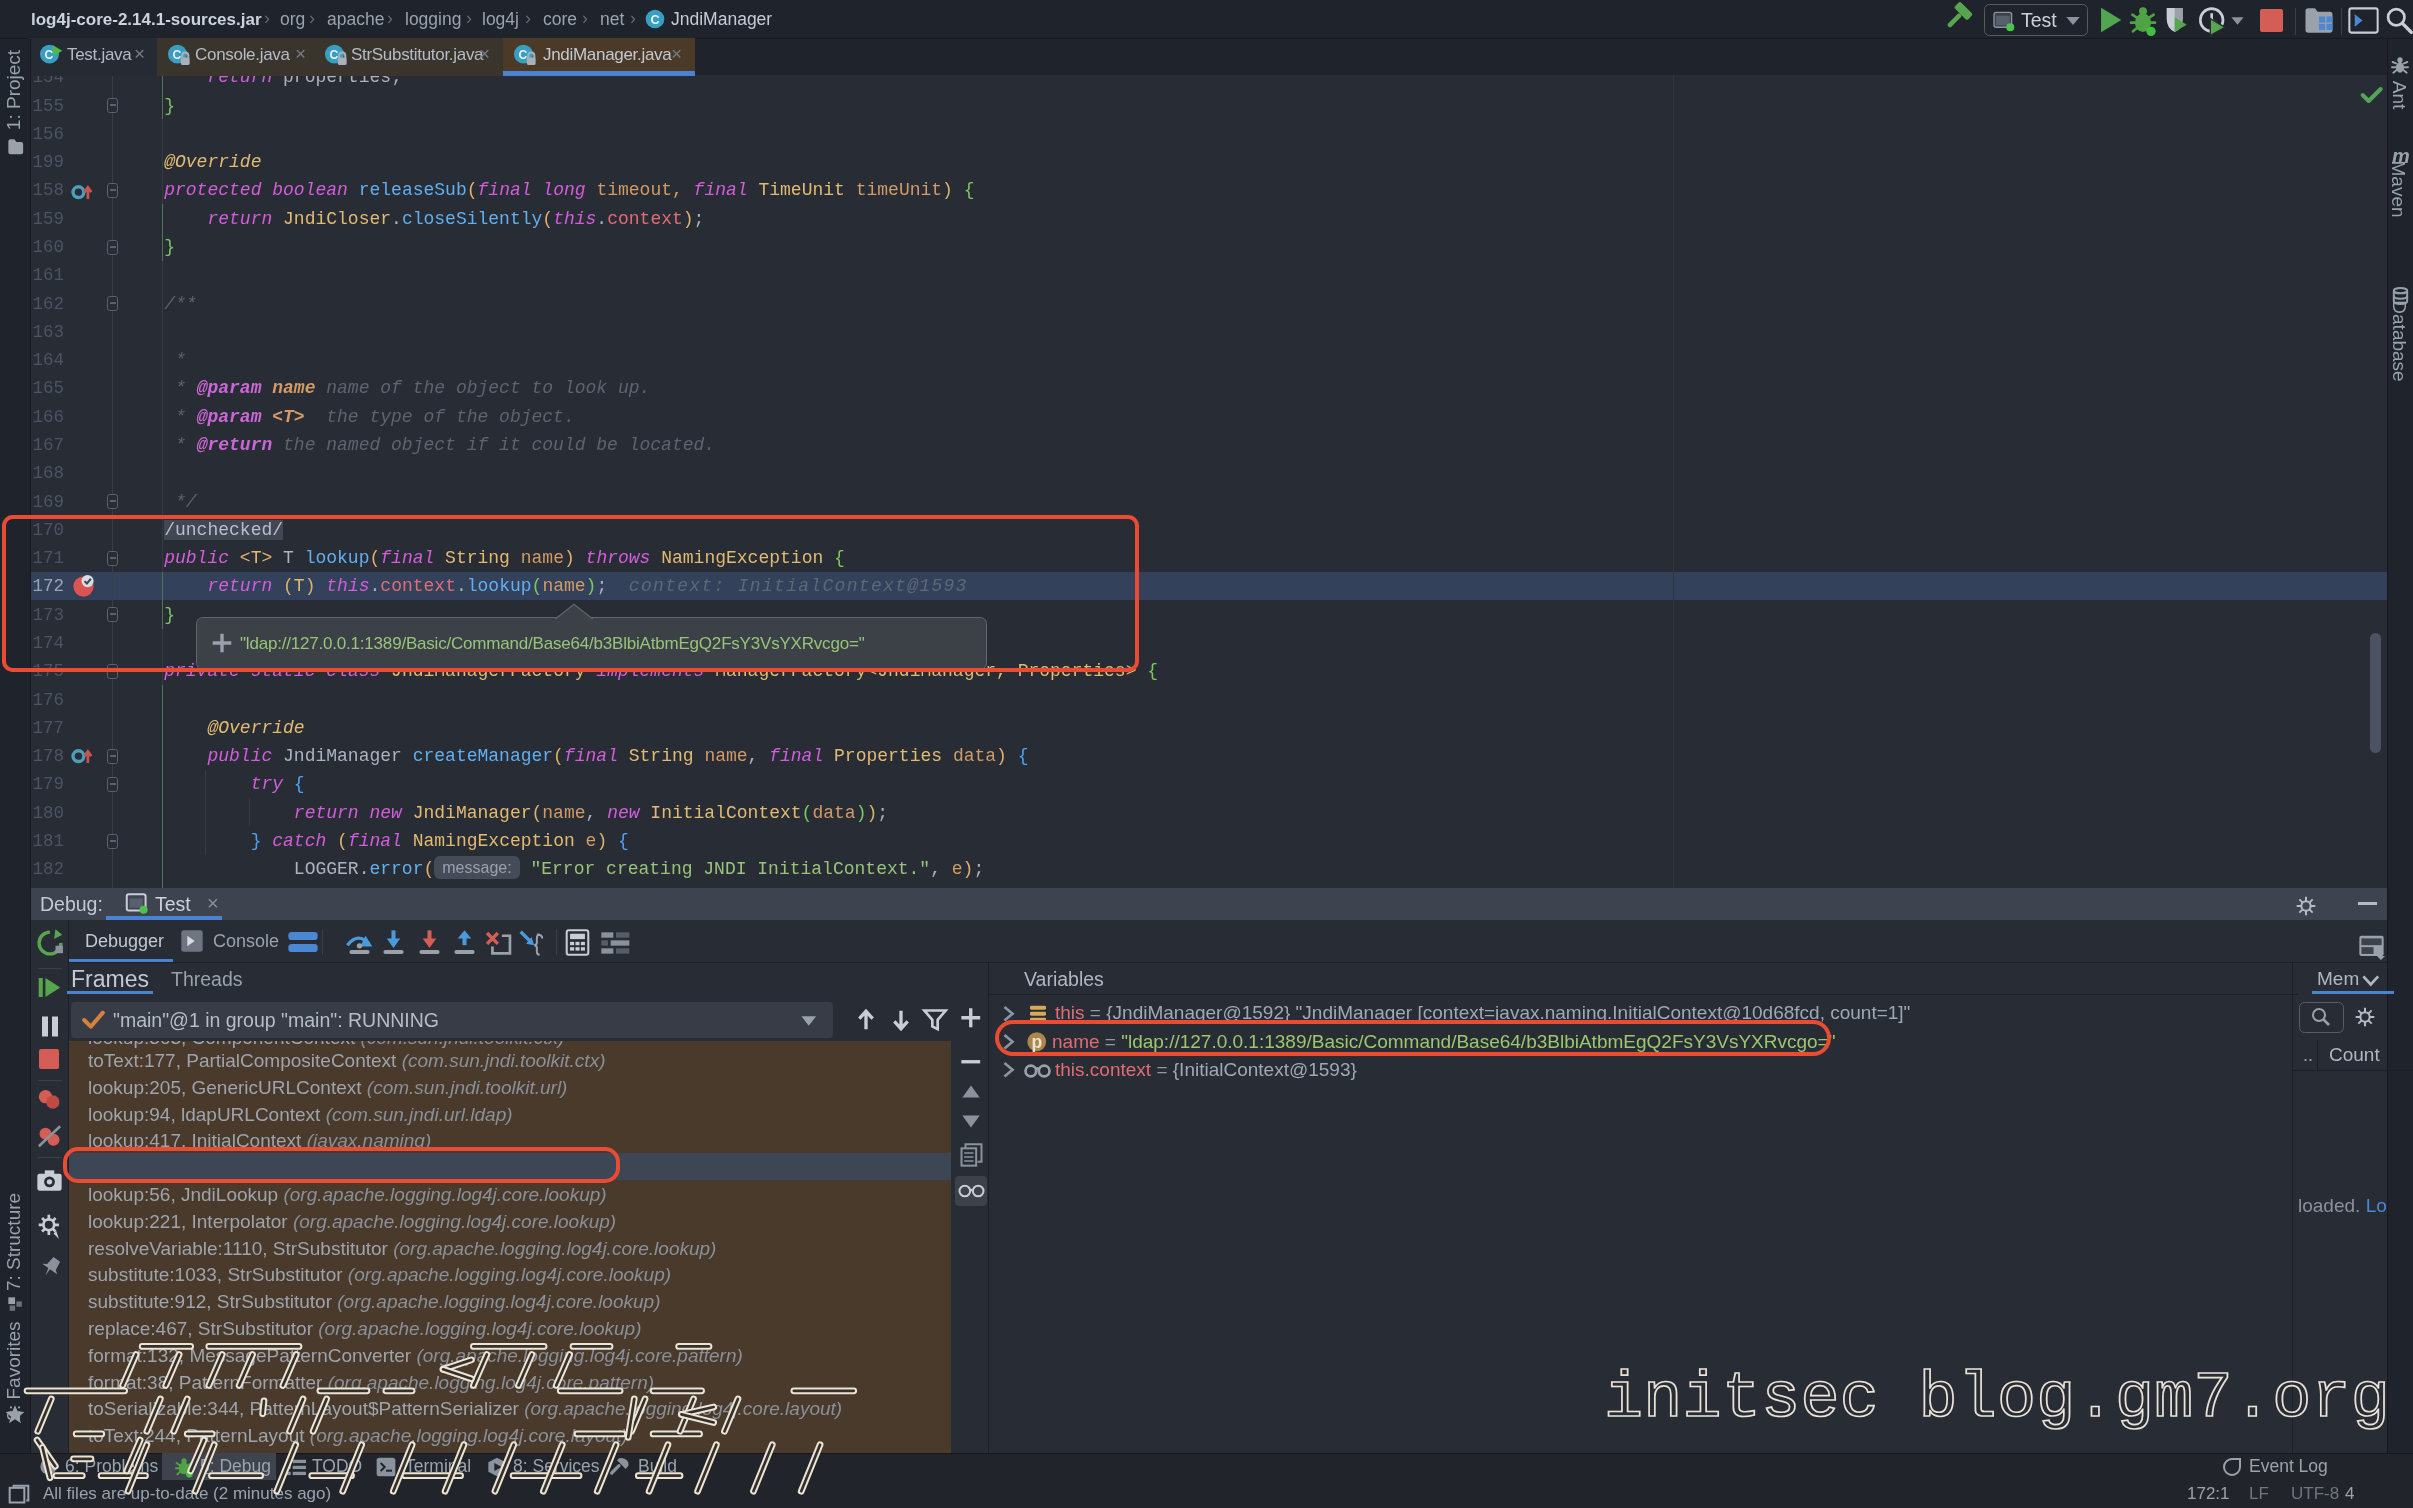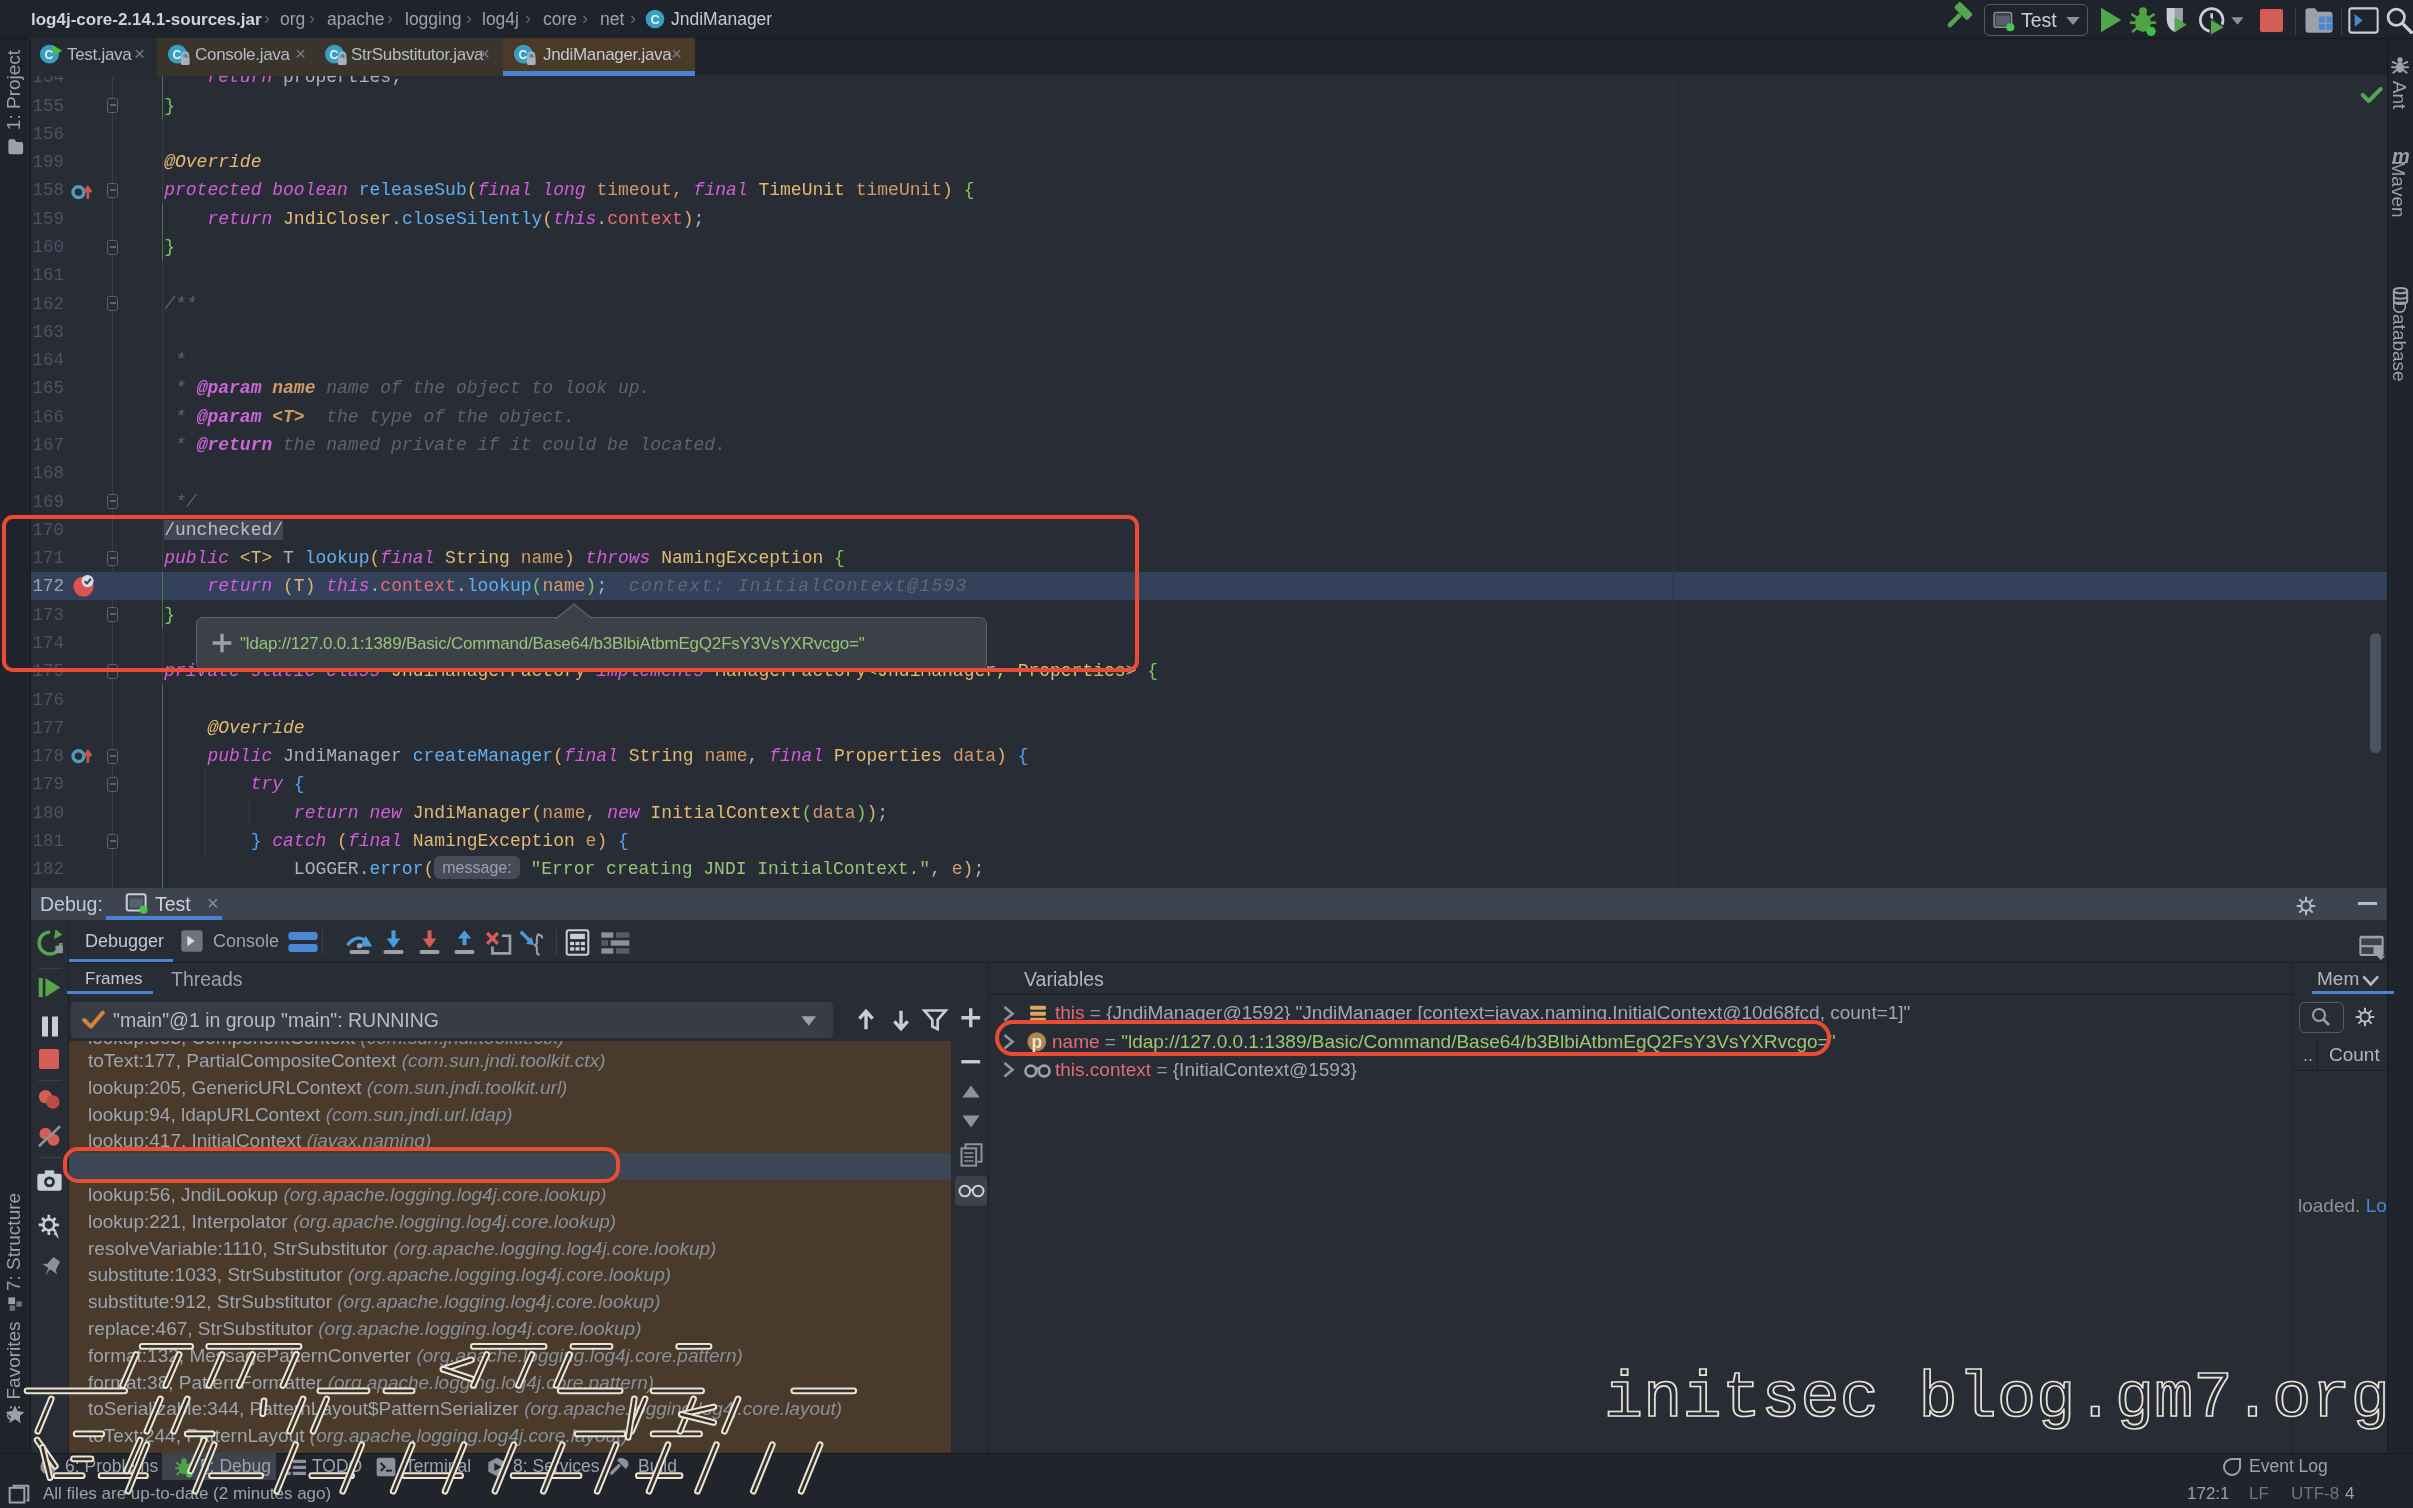--- a/index.html
+++ b/index.html
@@ -84,21 +84,21 @@
 <div class="cl" style="top:63px">        <span class="k">return</span><span class="t"> properties;</span></div>
 <div class="cl" style="top:92px">    <span class="n">}</span></div>
 <div class="cl" style="top:148px">    <span class="an">@Override</span></div>
 <div class="cl" style="top:176px">    <span class="k">protected</span> <span class="k">boolean</span><span class="t"> </span><span class="f">releaseSub</span><span class="g">(</span><span class="k">final</span><span class="t"> </span><span class="k">long</span><span class="p"> timeout, </span><span class="k">final</span><span class="t"> </span><span class="c">TimeUnit</span><span class="t"> </span><span class="p">timeUnit</span><span class="g">)</span><span class="t"> </span><span class="n">{</span></div>
 <div class="cl" style="top:205px">        <span class="k">return</span><span class="t"> </span><span class="c">JndiCloser</span><span class="t">.</span><span class="f">closeSilently</span><span class="g">(</span><span class="k">this</span><span class="t">.</span><span class="d">context</span><span class="g">)</span><span class="t">;</span></div>
 <div class="cl" style="top:233px">    <span class="n">}</span></div>
 <div class="cl" style="top:290px">    <span class="m">/**</span></div>
 <div class="cl" style="top:346px">    <span class="m"> *</span></div>
 <div class="cl" style="top:374px">    <span class="m"> * </span><span class="dt">@param</span><span class="m"> </span><span class="dp">name</span><span class="m"> name of the object to look up.</span></div>
 <div class="cl" style="top:403px">    <span class="m"> * </span><span class="dt">@param</span><span class="m"> </span><span class="dp">&lt;T&gt;</span><span class="m">  the type of the object.</span></div>
-<div class="cl" style="top:431px">    <span class="m"> * </span><span class="dt">@return</span><span class="m"> the named private if it could be located.</span></div>
+<div class="cl" style="top:431px">    <span class="m"> * </span><span class="dt">@return</span><span class="m"> the named object if it could be located.</span></div>
 <div class="cl" style="top:488px">    <span class="m"> */</span></div>
 <div class="cl" style="top:516px">    <span class="hlbox">/unchecked/</span></div>
 <div class="cl" style="top:544px">    <span class="k">public</span><span class="t"> </span><span class="c">&lt;T&gt;</span><span class="t"> T </span><span class="f">lookup</span><span class="g">(</span><span class="k">final</span><span class="t"> </span><span class="c">String</span><span class="t"> </span><span class="p">name</span><span class="g">)</span><span class="t"> </span><span class="k">throws</span><span class="t"> </span><span class="c">NamingException</span><span class="t"> </span><span class="n">{</span></div>
 <div class="cl" style="top:572px">        <span class="k">return</span><span class="t"> </span><span class="g">(</span><span class="c">T</span><span class="g">)</span><span class="t"> </span><span class="k">this</span><span class="t">.</span><span class="d">context</span><span class="t">.</span><span class="f">lookup</span><span class="n">(</span><span class="p">name</span><span class="n">)</span><span class="t">;</span>  <span class="hint">context: InitialContext@1593</span></div>
 <div class="cl" style="top:601px">    <span class="n">}</span></div>
 <div class="cl" style="top:657px">    <span class="k">private</span><span class="t"> </span><span class="k">static</span><span class="t"> </span><span class="k">class</span><span class="t"> </span><span class="c">JndiManagerFactory</span><span class="t"> </span><span class="k">implements</span><span class="t"> </span><span class="c">ManagerFactory&lt;JndiManager, Properties&gt;</span><span class="t"> </span><span class="n">{</span></div>
 <div class="cl" style="top:714px">        <span class="an">@Override</span></div>
 <div class="cl" style="top:742px">        <span class="k">public</span><span class="t"> JndiManager </span><span class="f">createManager</span><span class="g">(</span><span class="k">final</span><span class="t"> </span><span class="c">String</span><span class="t"> </span><span class="p">name</span><span class="t">, </span><span class="k">final</span><span class="t"> </span><span class="c">Properties</span><span class="t"> </span><span class="p">data</span><span class="g">)</span><span class="t"> </span><span class="b">{</span></div>
 <div class="cl" style="top:770px">            <span class="k">try</span><span class="t"> </span><span class="b">{</span></div>
 <div class="cl" style="top:799px">                <span class="k">return</span><span class="t"> </span><span class="k">new</span><span class="t"> </span><span class="c">JndiManager</span><span class="g">(</span><span class="p">name</span><span class="t">, </span><span class="k">new</span><span class="t"> </span><span class="c">InitialContext</span><span class="n">(</span><span class="p">data</span><span class="n">)</span><span class="g">)</span><span class="t">;</span></div>
@@ -524,21 +524,21 @@
       <rect x="22" y="26" width="20" height="8" fill="#565d68"></rect>
     </g>
   </svg>
 <svg width="27" height="27" style="left:2358px;top:933px" viewBox="0 0 40 40">
     <rect x="2" y="4" width="36" height="30" rx="3" fill="#9aa1ab"></rect>
     <rect x="5" y="8" width="30" height="10" fill="#3d434d"></rect>
     <rect x="5" y="21" width="18" height="10" fill="#3d434d"></rect>
     <path d="M28 34 L34 40 L40 34 Z" fill="#9aa1ab"></path>
   </svg>
 
-<div class="abs" style="left:85px;top:963px;height:32px;line-height:32px;font-size:17px;color:#c3c9d3">Frames</div>
+<div class="abs" style="left:71px;top:963px;height:32px;line-height:32px;font-size:23px;color:#c3c9d3">Frames</div>
 <div class="abs" style="left:67px;top:991px;width:86px;height:3.4px;background:#4a83d4"></div>
 <div class="abs" style="left:171px;top:963px;height:32px;line-height:32px;font-size:19.5px;color:#9aa2ae">Threads</div>
 
 <div class="abs" style="left:71px;top:1002px;width:762px;height:36px;background:#373c46;border-radius:4px"></div>
 <svg width="23" height="20" style="left:82px;top:1010px" viewBox="0 0 34 30">
     <path d="M3 15 L13 25 L31 4" stroke="#d6823c" stroke-width="6" fill="none" stroke-linecap="round" stroke-linejoin="round"></path>
   </svg>
 <div class="abs" style="left:113px;top:1002px;height:36px;line-height:36px;font-size:19.5px;color:#b6bdc8">"main"@1 in group "main": RUNNING</div>
 <svg width="17.5" height="12" style="left:800px;top:1015px" viewBox="0 0 26 18">
     <path d="M2 2 L13 16 L24 2 Z" fill="#9aa1ab"></path>

